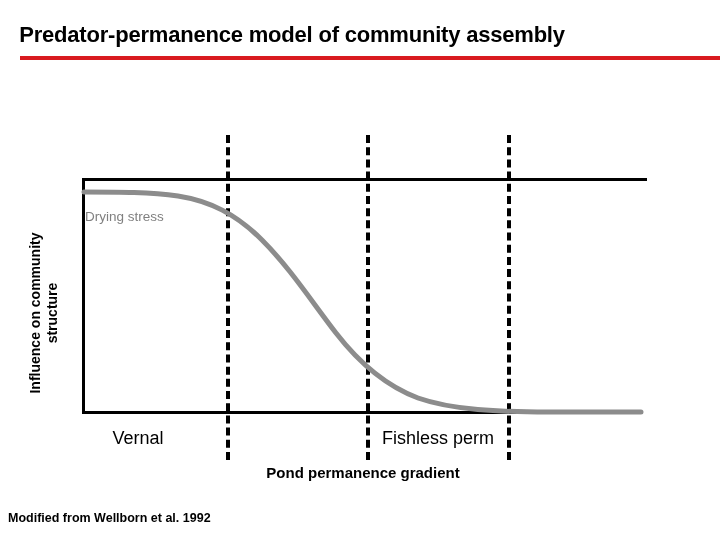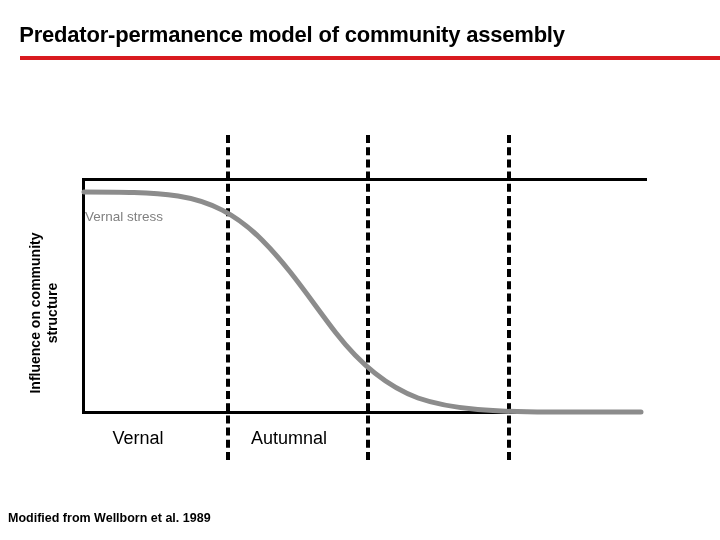--- a/index.html
+++ b/index.html
@@ -184,20 +184,21 @@
   <svg id="curve-svg" viewBox="0 0 720 540">
     <path d="M 84 192
              C 120 192, 150 192, 178 196
              C 210 201, 236 214, 262 240
              C 290 268, 312 302, 336 333
              C 360 364, 386 386, 418 398
              C 452 410, 500 412, 548 412
              C 590 412, 620 412, 641 412" fill="none" stroke="#8C8C8C" stroke-width="5" stroke-linecap="round" stroke-linejoin="round"></path>
   </svg>
 
-  <div id="drying-stress-label">Vernal stress</div>
+  <div id="drying-stress-label">Drying stress</div>
 
   <div class="cat-label" style="left:88px; width:100px;">Vernal</div>
-  <div class="cat-label" style="left:239px; width:100px;">Autumnal</div>
-
+  <div class="cat-label" style="left:382px; width:110px;">Fishless perm</div>
+
+  <div id="x-axis-title">Pond permanence gradient</div>
 </div>
 
-<div id="source-credit">Modified from Wellborn et al. 1989</div>
+<div id="source-credit">Modified from Wellborn et al. 1992</div>
 
 </body></html>

